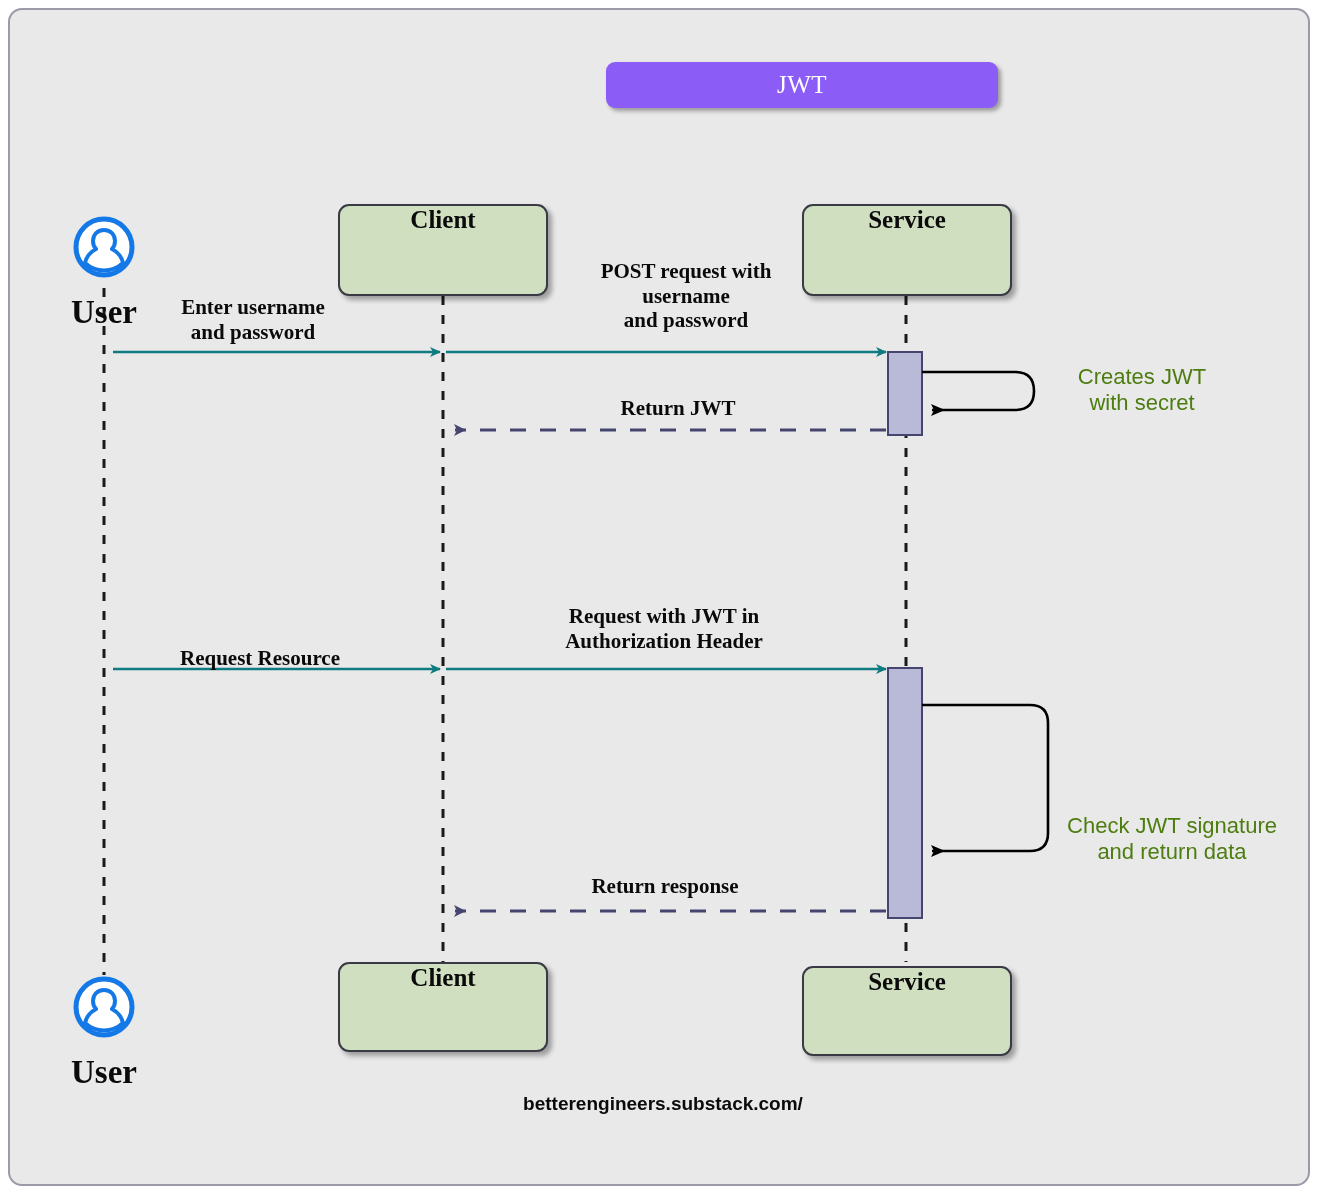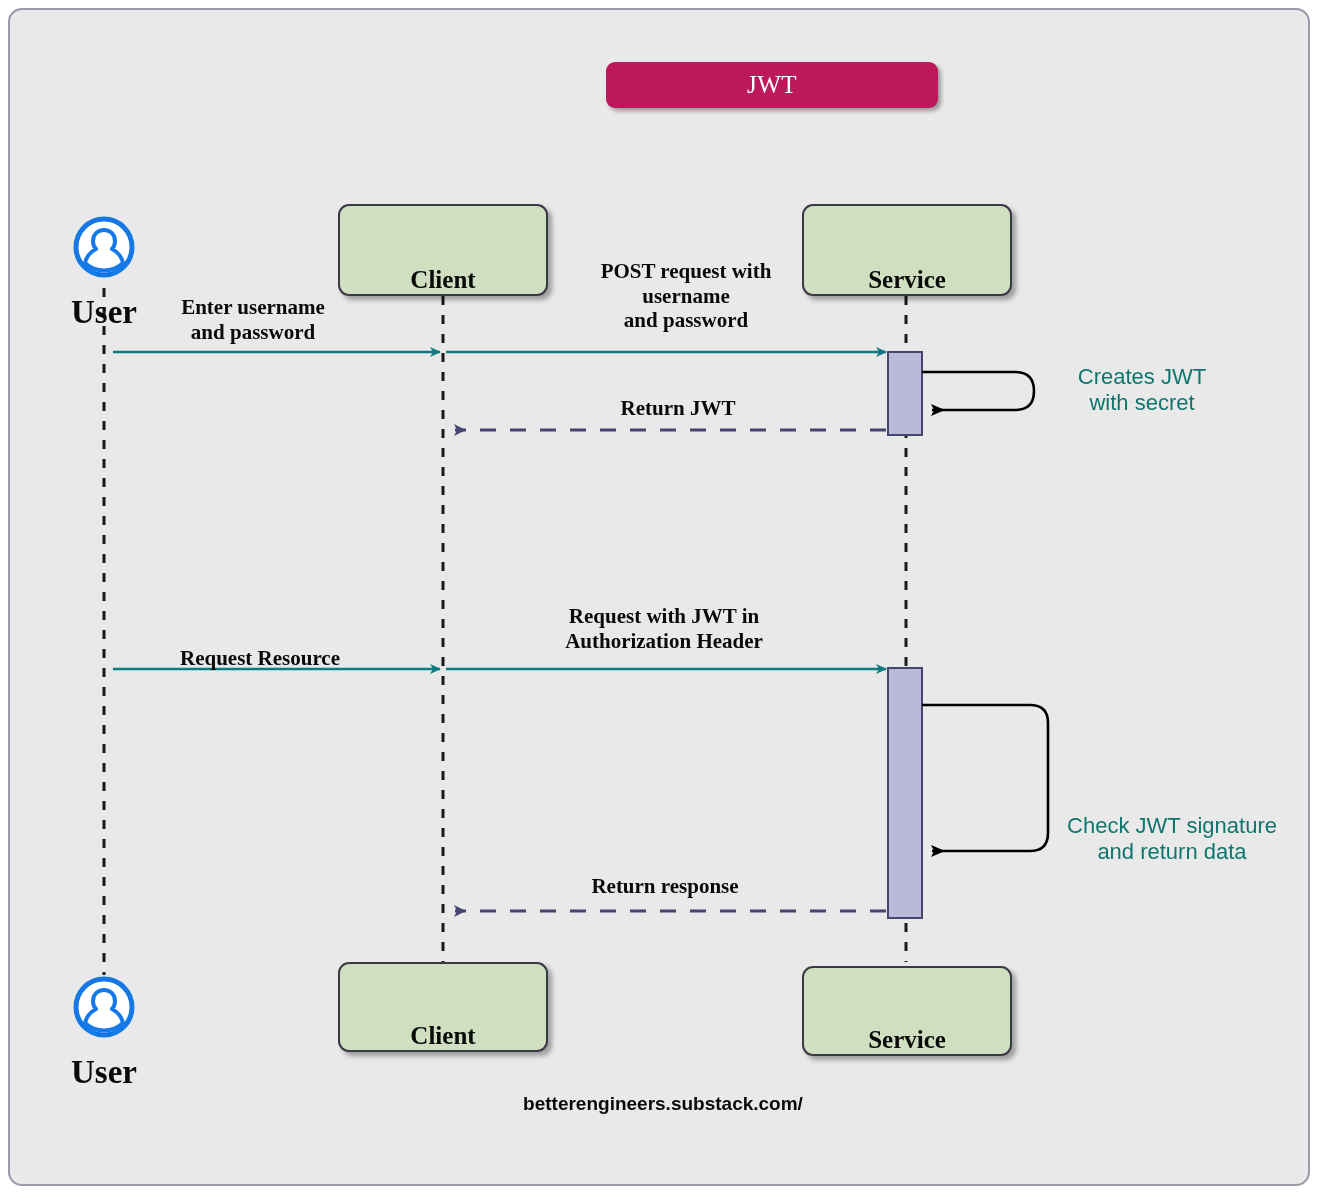--- a/index.html
+++ b/index.html
@@ -34,44 +34,44 @@
     left: 0;
     top: 0;
     width: 1326px;
     height: 1202px;
     overflow: visible;
   }
   .title-box {
     position: absolute;
     left: 606px;
     top: 62px;
-    width: 332px;
+    width: 392px;
     height: 46px;
-    background: #be185d;
+    background: #8b5cf6;
     border-radius: 9px;
     box-shadow: 3px 3px 4px rgba(0,0,0,0.35);
     display: flex;
     align-items: center;
     justify-content: center;
   }
   .title-text {
     color: #ffffff;
     font-family: "Liberation Serif", serif;
     font-size: 25px;
     letter-spacing: 0.5px;
   }
   .pbox {
     position: absolute;
     box-sizing: border-box;
     background: #cfdfc0;
     border: 2px solid #3a3a46;
     border-radius: 11px;
     box-shadow: 4px 4px 5px rgba(0,0,0,0.33);
     display: flex;
-    align-items: flex-end;
+    align-items: flex-start;
     justify-content: center;
   }
   .pbox-label {
     font-family: "Liberation Serif", serif;
     font-weight: bold;
     font-size: 25px;
     color: #0a0a0a;
   }
   .actor {
     position: absolute;
@@ -94,21 +94,21 @@
     font-size: 21px;
     color: #0a0a0a;
     text-align: center;
     line-height: 1.17;
     white-space: pre-line;
   }
   .note {
     position: absolute;
     font-family: "Liberation Sans", sans-serif;
     font-size: 22px;
-    color: #0f766e;
+    color: #4d7c0f;
     text-align: center;
     line-height: 1.2;
     white-space: pre-line;
   }
   .footer {
     position: absolute;
     width: 100%;
     text-align: center;
     font-family: "Liberation Sans", sans-serif;
     font-weight: bold;

